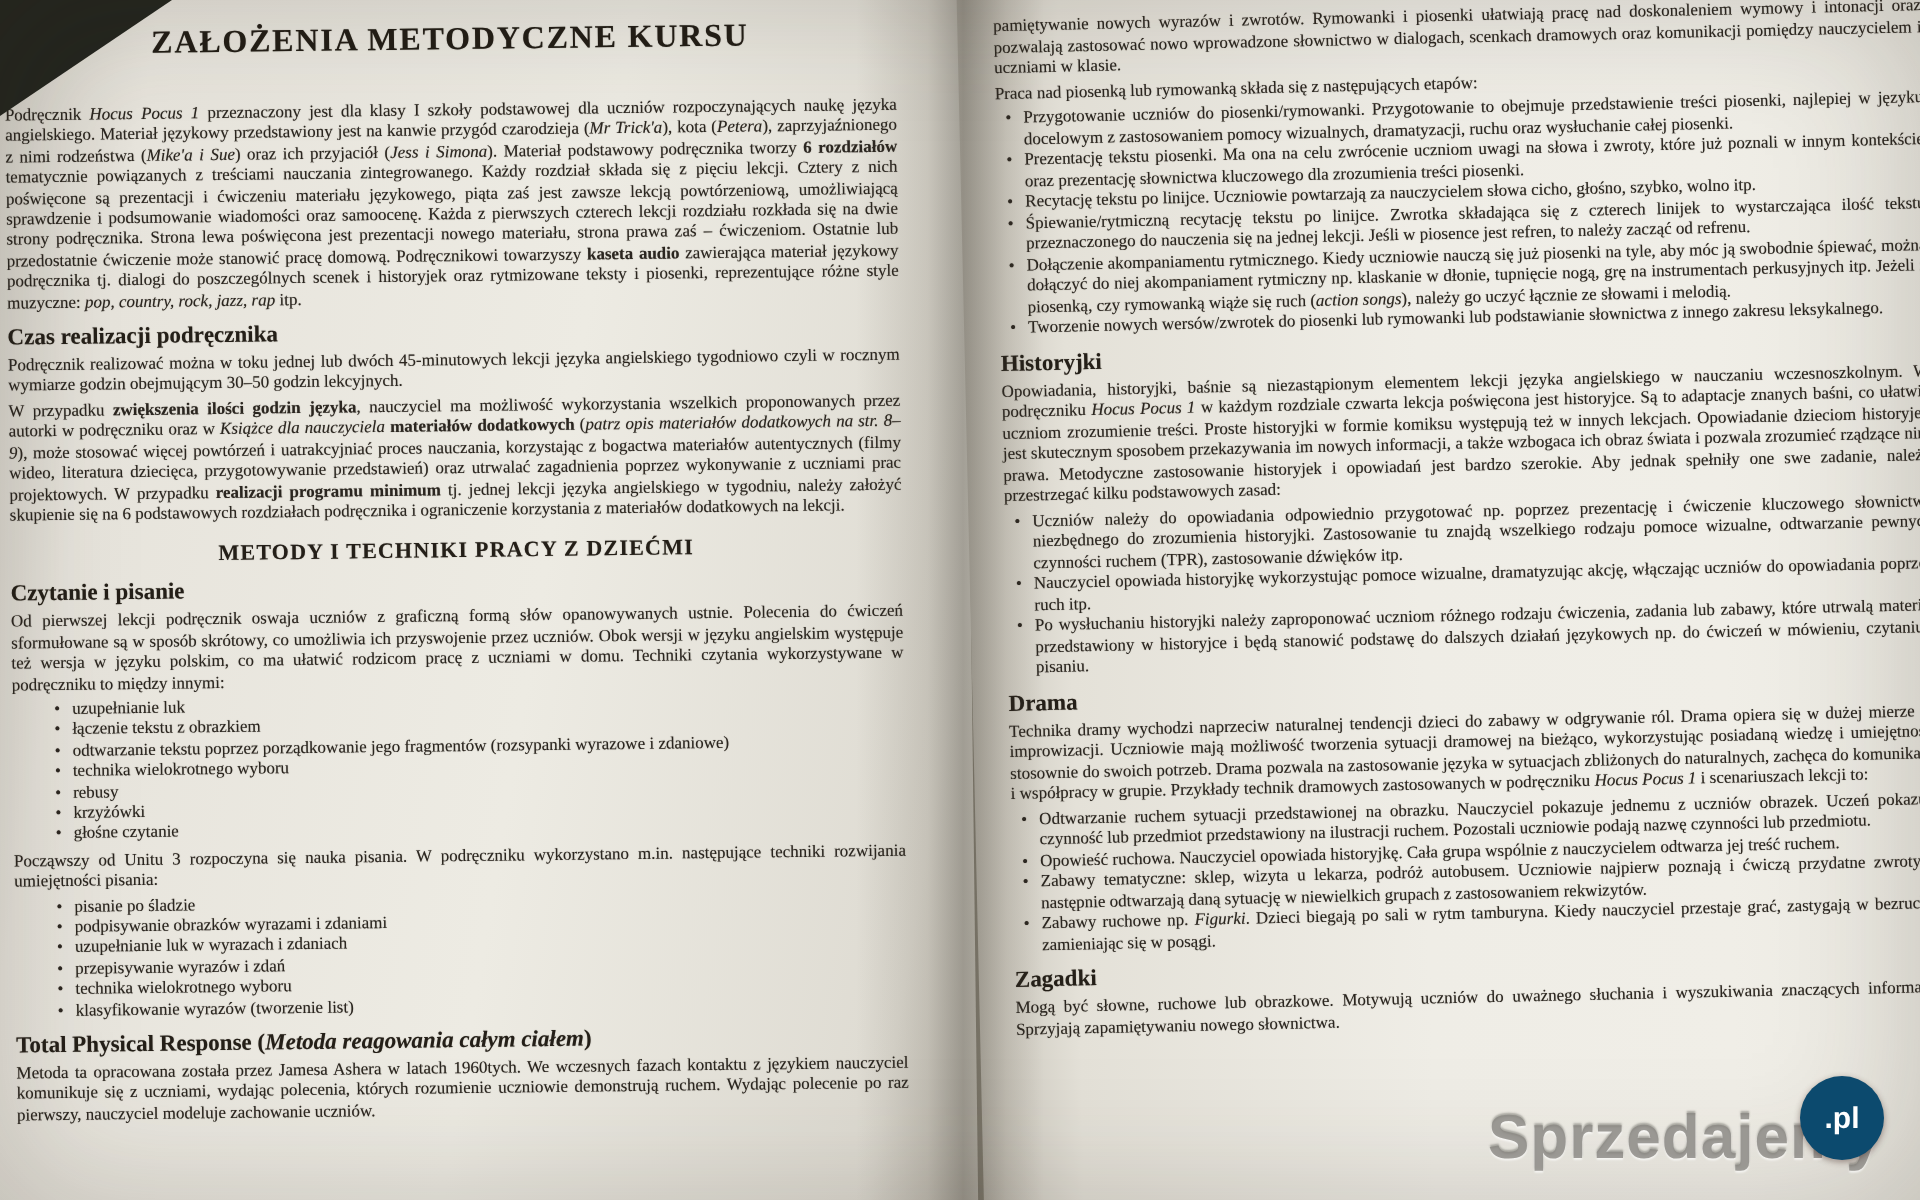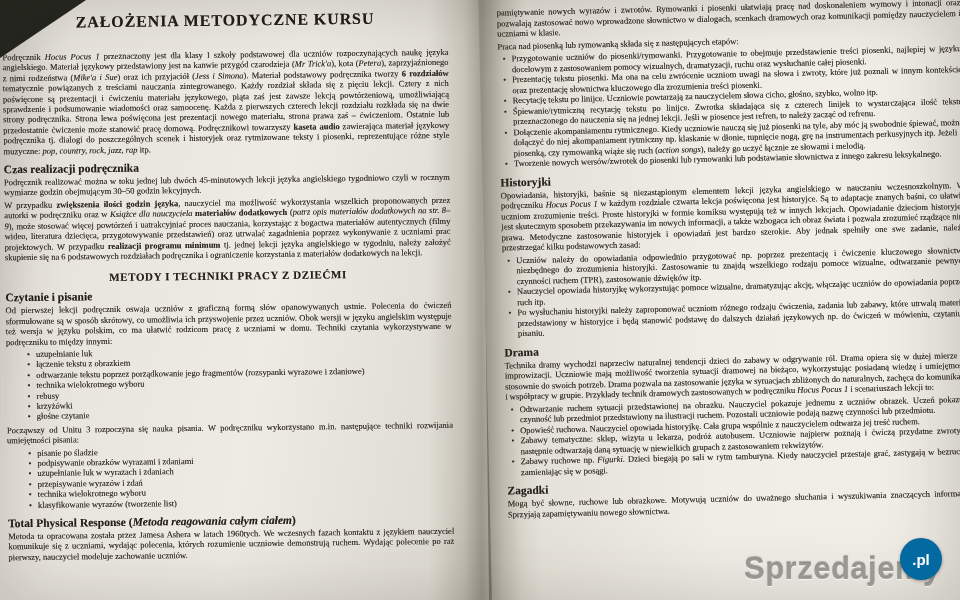--- a/index.html
+++ b/index.html
@@ -38,21 +38,21 @@
     background:#23251e;clip-path:polygon(0 0,100% 0,0 100%);pointer-events:none;}
   .vignette{position:absolute;inset:0;z-index:6;pointer-events:none;
     box-shadow:inset 0 0 70px rgba(48,43,33,0.22);}
 
   .watermark{position:absolute;left:744px;top:543px;width:216px;height:56px;z-index:10;
     pointer-events:none;font-family:"Liberation Sans", sans-serif;}
   .watermark .wm-word{position:absolute;left:0;top:8px;font-size:31px;font-weight:bold;
     letter-spacing:0.5px;color:rgba(138,136,130,0.82);
     text-shadow:0 1px 1px rgba(255,255,255,0.65),0 -1px 1px rgba(92,90,84,0.45);}
   .watermark .wm-badge{position:absolute;left:156px;top:-5px;width:42px;height:42px;
-    border-radius:50%;background:#0369a1;display:flex;align-items:center;justify-content:center;
+    border-radius:50%;background:#0c4a6e;display:flex;align-items:center;justify-content:center;
     color:#fff;font-size:15px;font-weight:bold;
     box-shadow:0 1px 3px rgba(60,30,25,0.45);}
 </style>
 </head>
 <body>
 
 <div class="photo">
 
   <div class="page page-left">
     <div>

